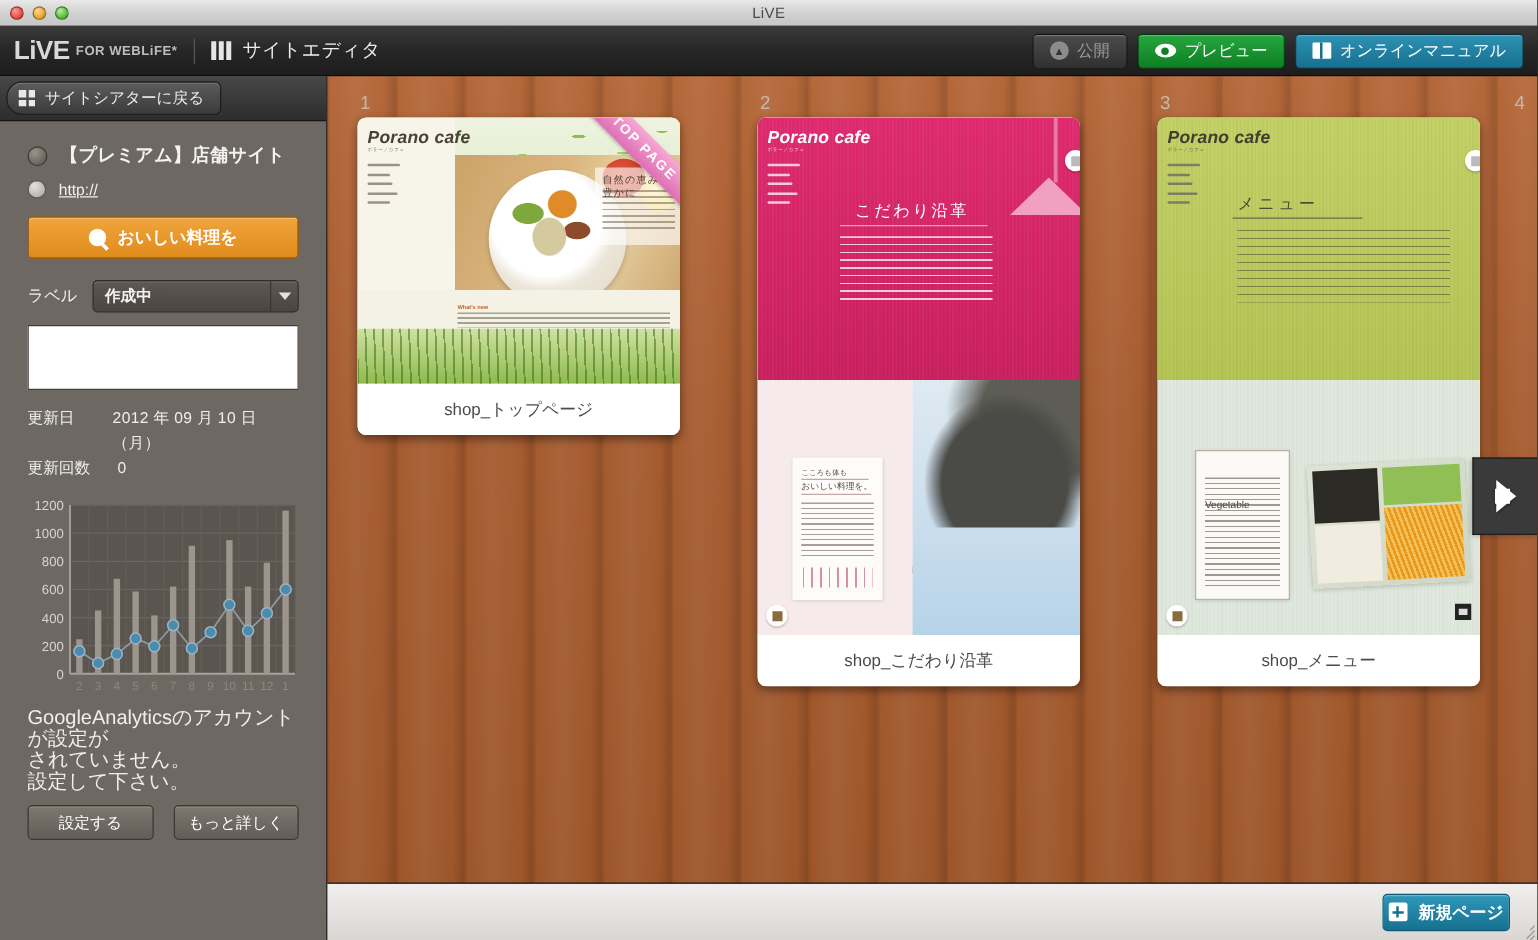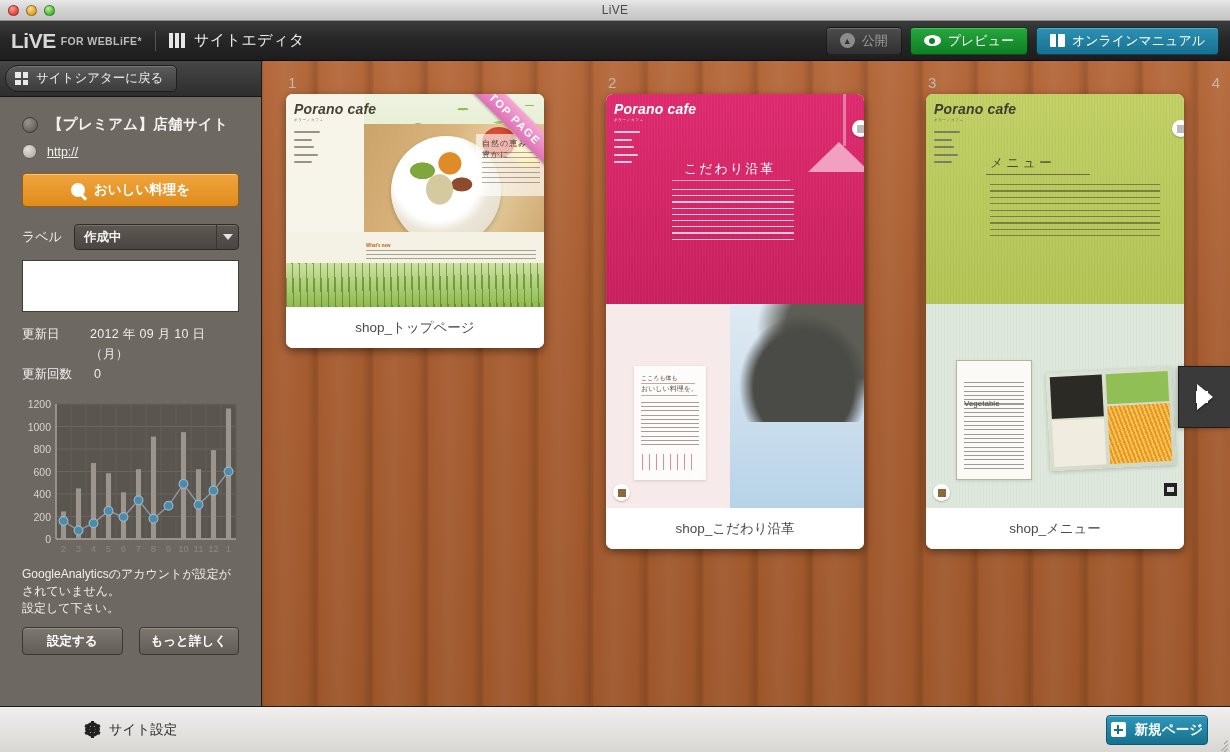--- a/index.html
+++ b/index.html
@@ -133,29 +133,29 @@
 
   .meta { margin-top: 12px; }
   .meta-row { display: flex; font-size: 12.5px; color: #efefef; line-height: 20px; }
   .meta-k { width: 72px; }
   .meta-v { letter-spacing: .3px; }
 
   
   .chart-wrap { margin-top: 12px; height: 165px; position: relative; }
   .chart-svg { display: block; }
 
-  .ga-note { margin-top: 5px; font-size: 12px; color: #f0efee; line-height: 17px; }
+  .ga-note { margin-top: 5px; font-size: 16px; color: #f0efee; line-height: 17px; }
   .ga-btns { margin-top: 10px; display: flex; gap: 16px; }
   .ga-btn {
     flex: 1; height: 28px; border-radius: 4px; display: flex;
     align-items: center; justify-content: center; cursor: pointer;
     background: linear-gradient(to bottom,#7d7770,#625d57);
     border: 1px solid #3b3733; box-shadow: inset 0 1px 0 rgba(255,255,255,.18);
   }
-  .ga-btn span { font-size: 12.5px; color: #fff; font-weight: bold; }
+  .ga-btn span { font-size: 12.5px; color: #fff; font-weight: normal; }
 
   .site-settings {
     position: absolute; left: 0; bottom: 0; width: 262px; height: 46px;
     background: linear-gradient(to bottom,#f0efed,#d9d7d4);
     border-top: 1px solid #1b1b1b;
     display: flex; align-items: center; justify-content: center; gap: 9px; cursor: pointer;
   }
   .site-settings span { font-size: 13.5px; color: #2d2d2d; }
   .ic-gear { width: 15px; height: 15px; position: relative; }
   .ic-gear:before {
@@ -439,28 +439,20 @@
       <div class="ga-btns">
         <div class="ga-btn">
           <span>設定する</span>
         </div>
         <div class="ga-btn">
           <span>もっと詳しく</span>
         </div>
       </div>
     </div>
 
-    <div class="site-settings">
-      <span class="ic-gear">
-          <i></i>
-          <i></i>
-          <i></i>
-        </span>
-      <span>サイト設定</span>
-    </div>
   </div>
 
   <div class="canvas">
     <div class="pages">
 
       <div class="page-slot">
         <div class="page-num">1</div>
         <div class="card">
           <div class="thumb" style="height:213px;background:#f2efe2;">
             <div style="position:absolute;left:0;top:0;width:78px;height:172px;background:#f7f5ea;"></div>

